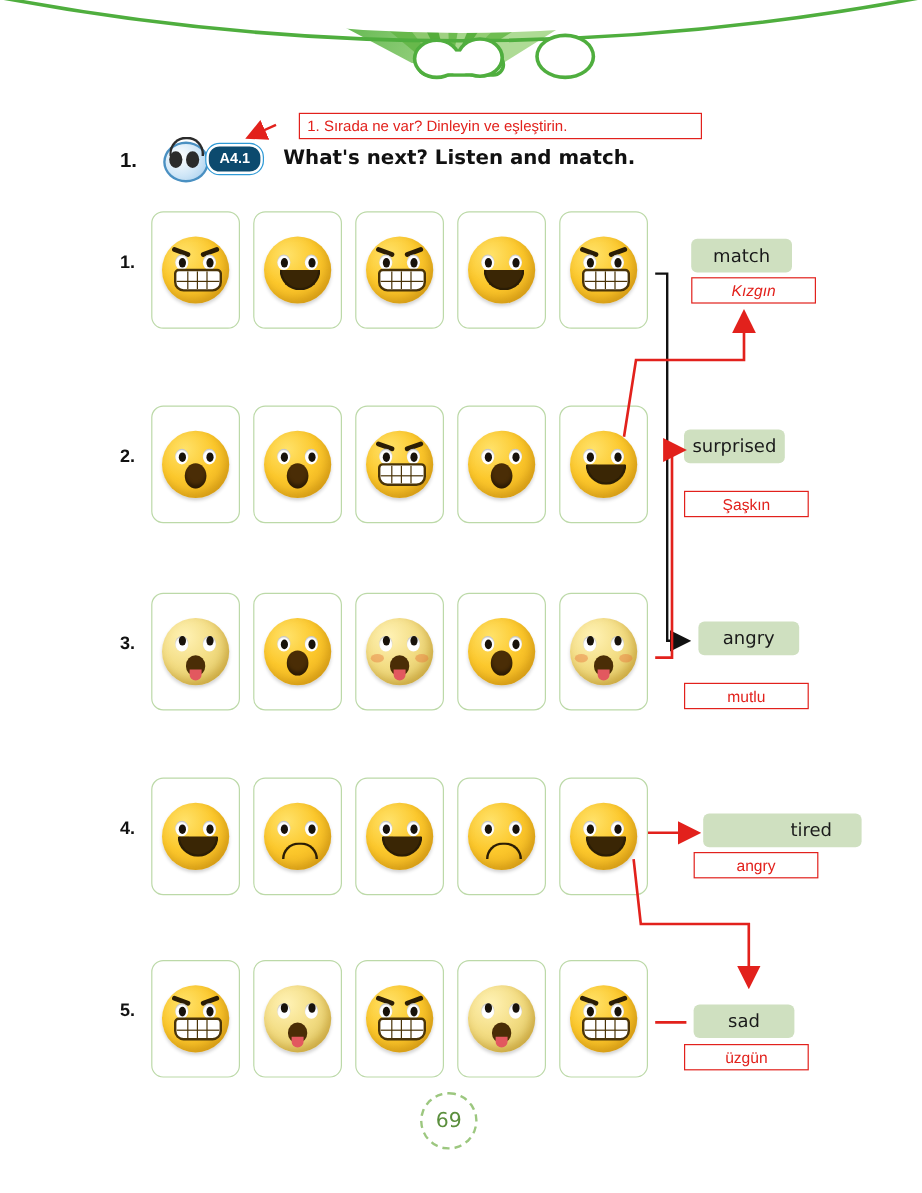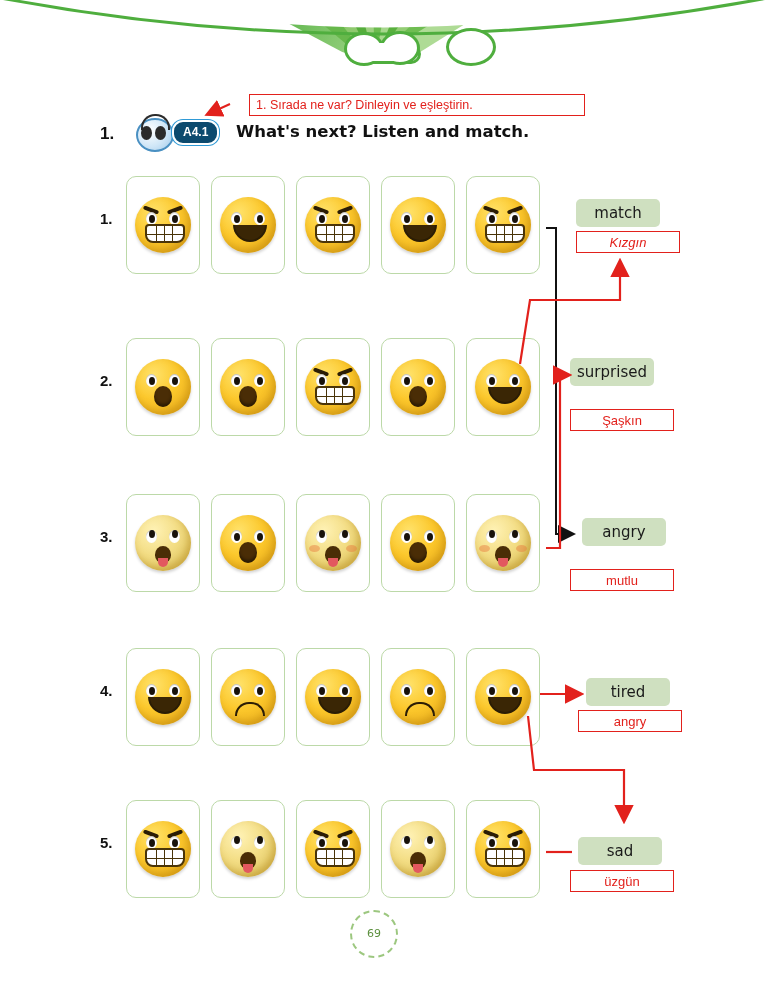--- a/index.html
+++ b/index.html
@@ -347,21 +347,21 @@
     top: 910px;
     width: 60px;
     text-align: center;
   }
   .page-num .circle {
     display: inline-block;
     width: 44px; height: 44px;
     border: 2px dashed #9cc77f;
     border-radius: 50%;
     line-height: 44px;
-    font-size: 11px;
+    font-size: 17px;
     color: #5b8f3d;
     font-family: "DejaVu Sans", sans-serif;
   }
 </style>
 </head>
 <body>
 
 <div class="top-banner">
   <svg width="768" height="60" viewBox="0 0 768 60">
     <defs>
@@ -789,21 +789,21 @@
 
 <div class="word-box" style="left:576px; top:199px;">match</div>
 <div class="word-tr" style="left:576px; top:231px;font-style:italic;">Kızgın</div>
 
 <div class="word-box" style="left:570px; top:358px;">surprised</div>
 <div class="word-tr" style="left:570px; top:409px;">Şaşkın</div>
 
 <div class="word-box" style="left:582px; top:518px;">angry</div>
 <div class="word-tr" style="left:570px; top:546px;margin-top:23px;">mutlu</div>
 
-<div class="word-box" style="left:586px; top:678px;">tired</div>
+<div class="word-box" style="left:586px; top:678px;padding-left:48px;">tired</div>
 <div class="word-tr" style="left:578px; top:710px;">angry</div>
 
 <div class="word-box" style="left:578px; top:837px;">sad</div>
 <div class="word-tr" style="left:570px; top:870px;">üzgün</div>
 
 <svg class="arrows" viewBox="0 0 768 994">
   <defs>
     <marker id="ar-red" markerWidth="9" markerHeight="9" refX="7" refY="4.5" orient="auto">
       <path d="M0,0 L9,4.5 L0,9 Z" fill="#e2211c"></path>
     </marker>

